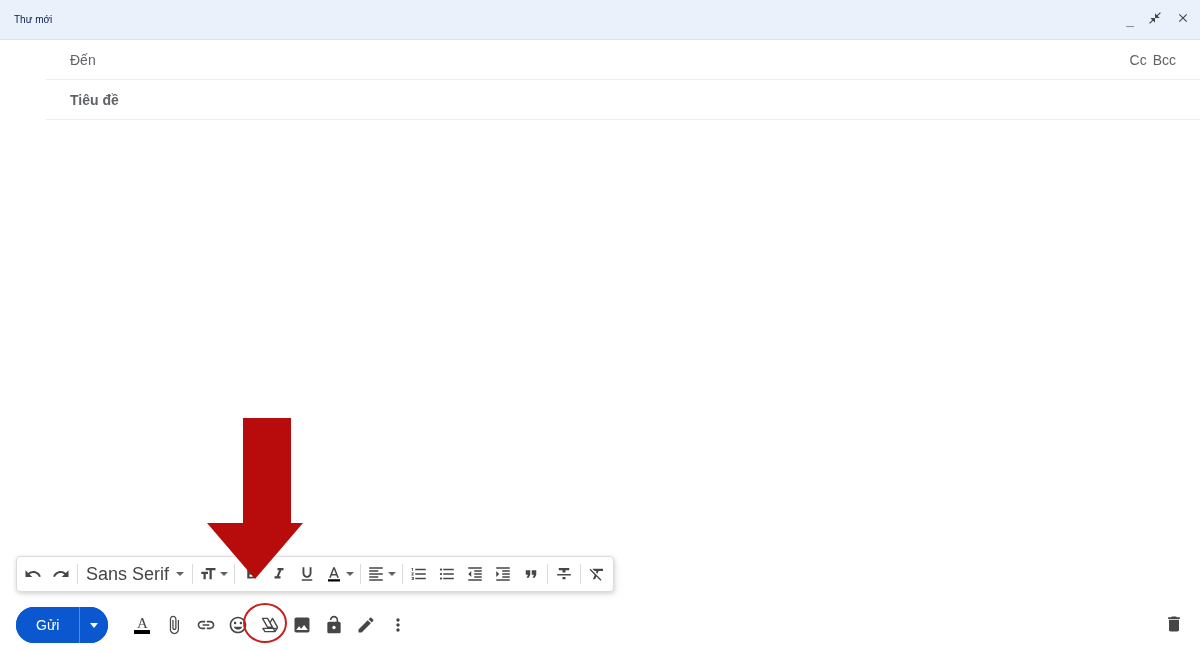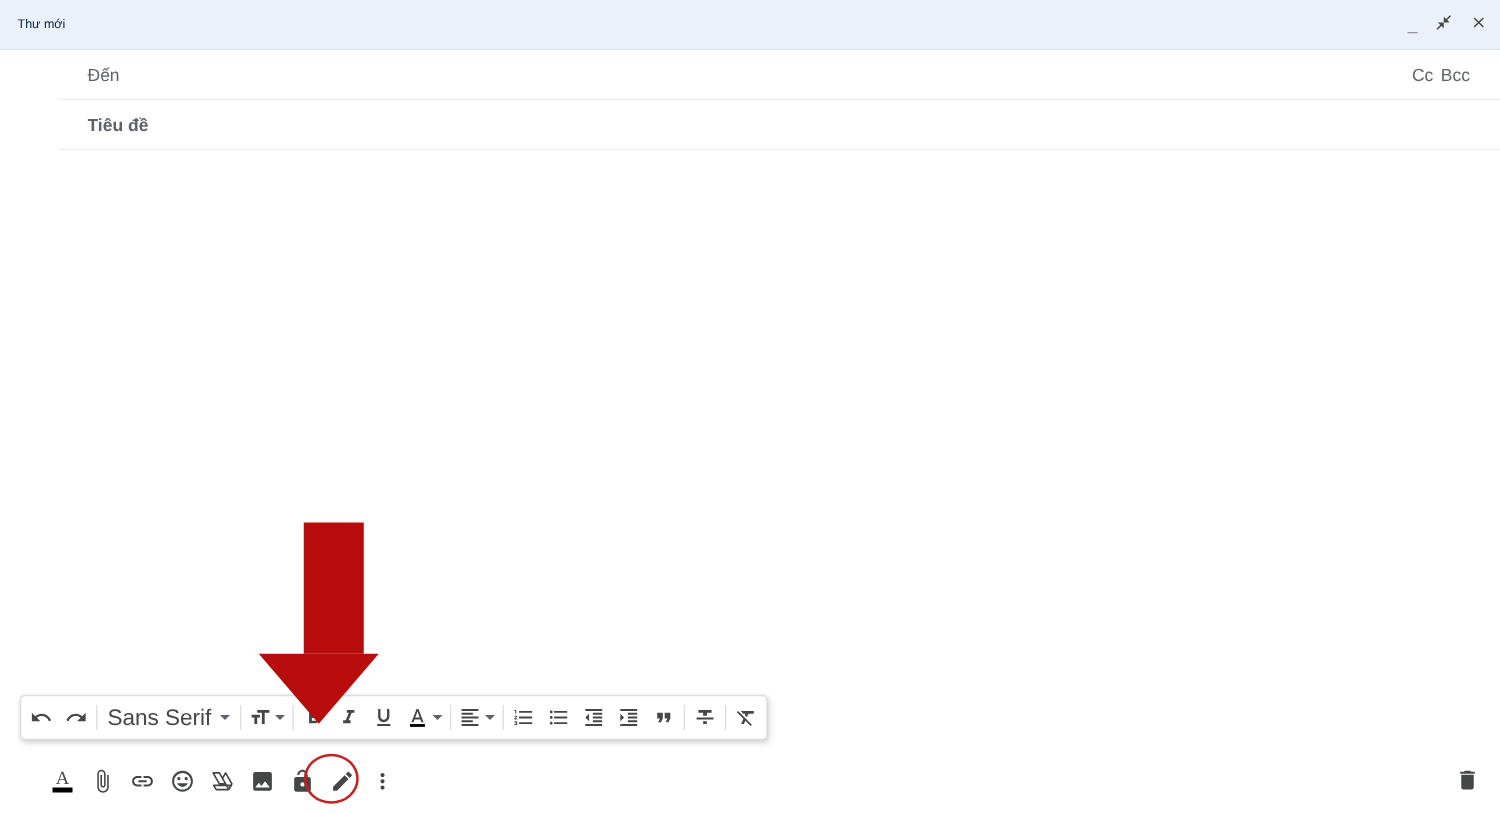--- a/index.html
+++ b/index.html
@@ -244,20 +244,27 @@
       <div class="sep"></div>
       <div class="fmt-btn">
         <svg width="18" height="18" viewBox="0 0 24 24">
             <path d="M3.27 5L2 6.27l6.97 6.97L6.5 19h3l1.57-3.66L16.73 21 18 19.73 3.55 5.27 3.27 5zM6 5v.18L8.82 8h2.4l-.72 1.68 2.1 2.1L14.21 8H20V5H6z"></path>
           </svg>
       </div>
     </div>
   </div>
 
   <div class="bottom-bar">
+    <div class="send-group">
+      <button class="send-btn">Gửi</button>
+      <div class="send-split-sep"></div>
+      <button class="send-more">
+          <span class="caret"></span>
+        </button>
+    </div>
 
     <div class="bot-icons">
       <div class="ibtn text-color-btn">
         <span class="a-letter">A</span>
           <span class="underline-bar"></span>
       </div>
       <div class="ibtn">
         <svg width="20" height="20" viewBox="0 0 24 24">
             <path d="M16.5 6v11.5c0 2.21-1.79 4-4 4s-4-1.79-4-4V5c0-1.38 1.12-2.5 2.5-2.5S13.5 3.62 13.5 5v10.5c0 .55-.45 1-1 1s-1-.45-1-1V6H10v9.5c0 1.38 1.12 2.5 2.5 2.5s2.5-1.12 2.5-2.5V5c0-2.21-1.79-4-4-4S7 2.79 7 5v12.5c0 3.04 2.46 5.5 5.5 5.5s5.5-2.46 5.5-5.5V6h-1.5z"></path>
           </svg>

